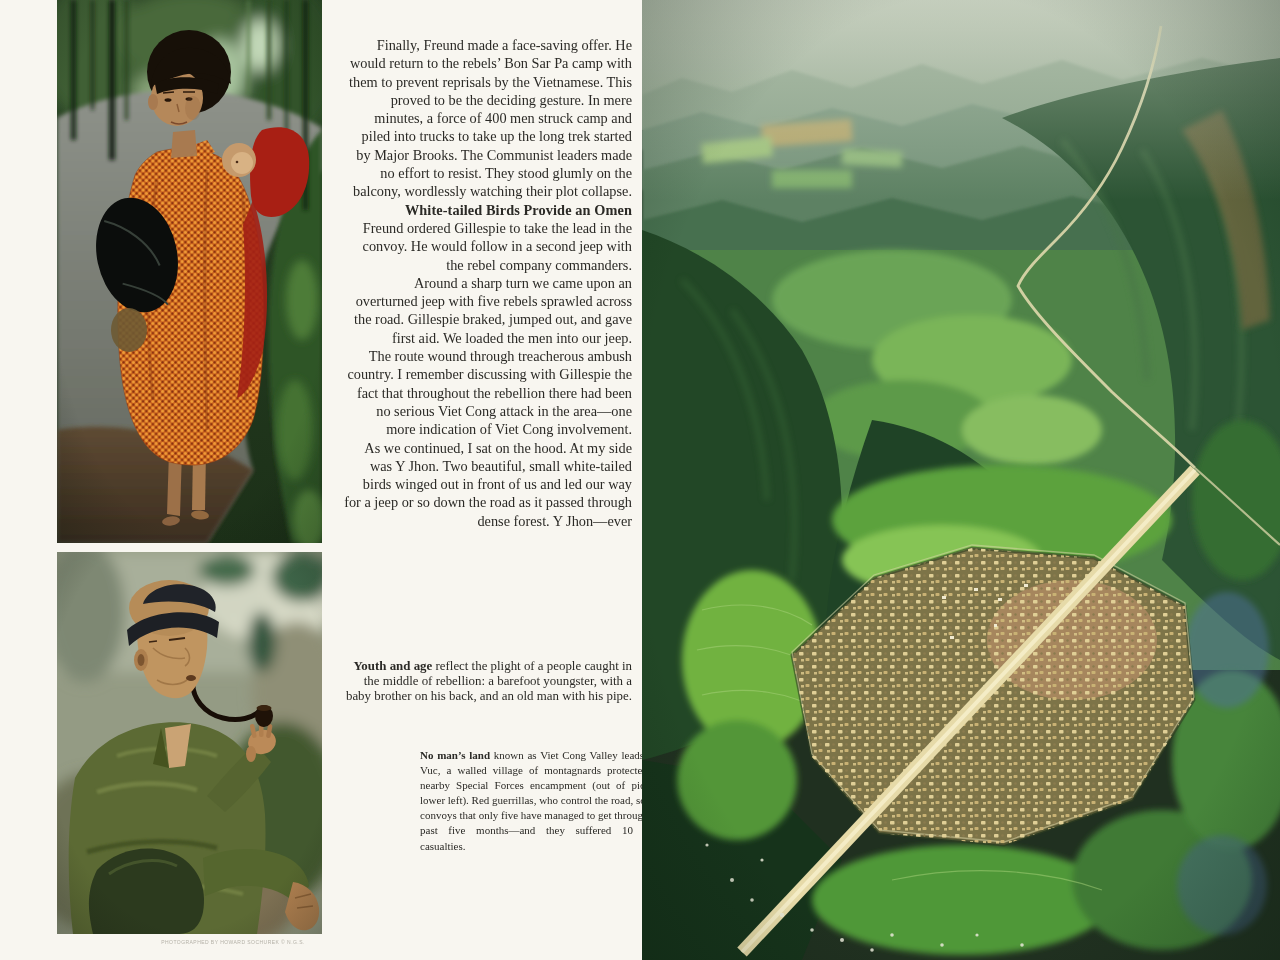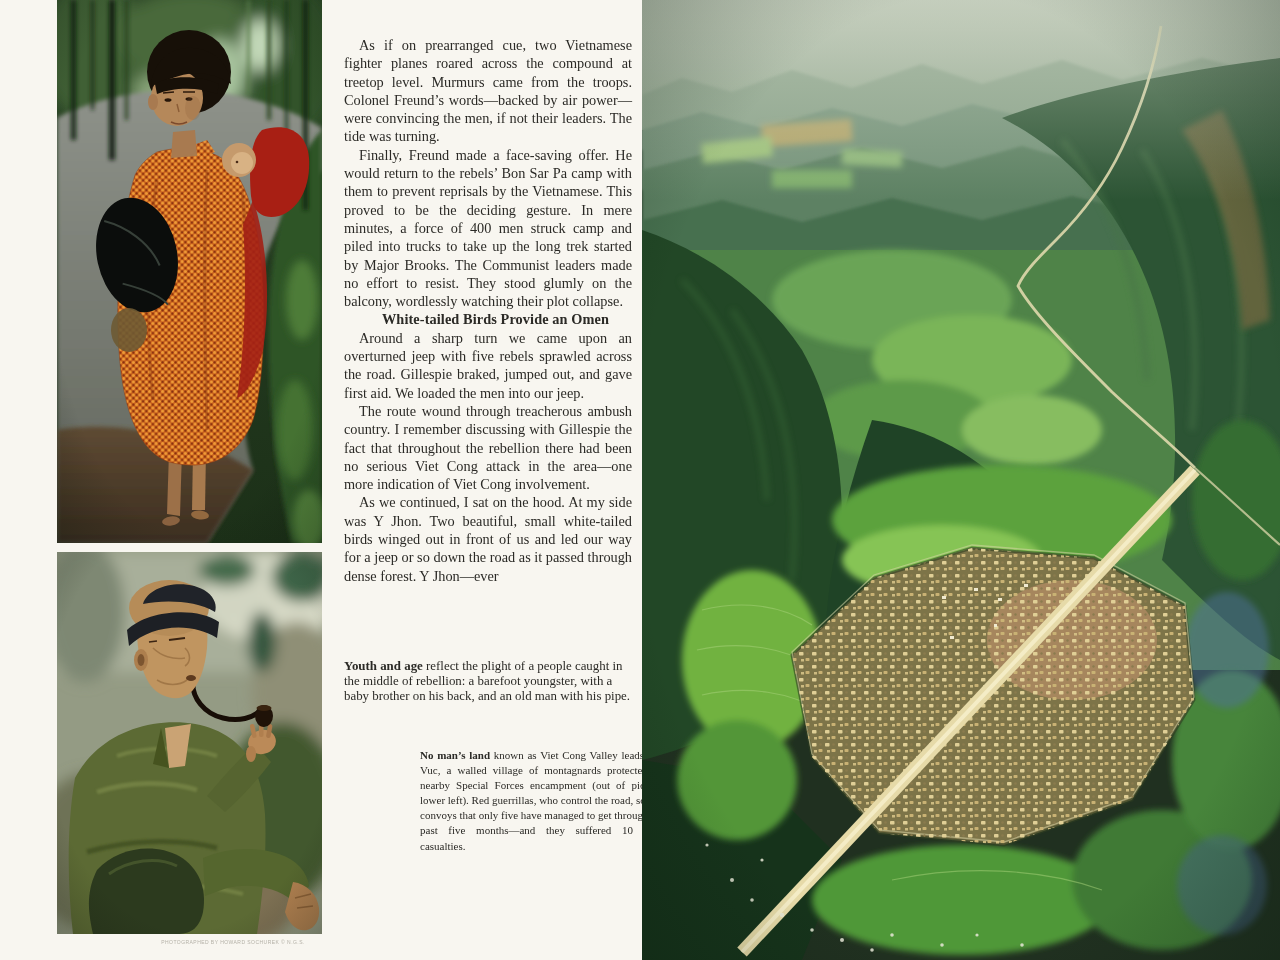--- a/index.html
+++ b/index.html
@@ -5,27 +5,27 @@
   html,body{margin:0;padding:0;}
   body{width:1280px;height:960px;background:#e9e7e0;font-family:"Liberation Serif",serif;}
   .page{position:relative;width:1280px;height:960px;background:#f8f6f0;overflow:hidden;}
   .photo-frame{position:absolute;overflow:hidden;background:#203020;}
   .photo-frame svg{display:block;width:100%;height:100%;}
   #photo-boy{left:57px;top:0;width:265px;height:543px;}
   #photo-oldman{left:57px;top:552px;width:265px;height:382px;}
   #photo-aerial{left:642px;top:0;width:638px;height:960px;}
   .article-column{position:absolute;left:344px;top:36px;width:288px;
      font-size:14.3px;line-height:18.3px;color:#2b2a26;text-align:justify;}
-  .article-column p{margin:0;text-indent:15px;}
+  .article-column p{margin:0;text-indent:15px;text-align:right;}
   .crosshead{margin:10px 0 8px;font-weight:700;text-align:center;text-indent:0;
      font-size:14.3px;letter-spacing:.1px;}
   .caption{position:absolute;color:#2b2a26;}
   .caption p{margin:0;}
   .caption .lead{font-weight:700;}
-  #caption-youth{left:344px;top:659px;width:288px;font-size:12.9px;line-height:14.9px;text-align:left;}
+  #caption-youth{left:344px;top:659px;width:288px;font-size:12.9px;line-height:14.9px;text-align:right;}
   #caption-nml{left:376px;top:748px;width:256px;font-size:11px;line-height:15.1px;text-align:justify;margin-left:44px;}
   #caption-nml p + p{text-indent:14px;}
   .page-number{position:absolute;left:57px;top:968px;font-size:13.5px;color:#84837b;}
   .credit-line{position:absolute;left:140px;top:939px;width:186px;text-align:center;
      font-family:"Liberation Sans",sans-serif;font-size:5px;letter-spacing:.45px;color:#b4b1a7;}
 </style>
 </head>
 <body>
 
 <div class="page">
@@ -208,23 +208,23 @@
         <path d="M238,346 L254,342 M240,356 L256,354" stroke="#8a5f36" stroke-width="1.4"></path>
       </g>
       <rect width="265" height="382" fill="url(#gVig2)"></rect>
     </svg>
   </figure>
 
   <div class="credit-line">PHOTOGRAPHED BY HOWARD SOCHUREK © N.G.S.</div>
   <div class="page-number">60</div>
 
   <div class="article-column">
-    <p>As if on prearranged cue, two Vietnamese fighter planes roared across the compound at treetop level. Murmurs came from the troops. Colonel Freund’s words—backed by air power—were convincing the men, if not their leaders. The tide was turning.</p>
     <p>Finally, Freund made a face-saving offer. He would return to the rebels’ Bon Sar Pa camp with them to prevent reprisals by the Vietnamese. This proved to be the deciding gesture. In mere minutes, a force of 400 men struck camp and piled into trucks to take up the long trek started by Major Brooks. The Communist leaders made no effort to resist. They stood glumly on the balcony, wordlessly watching their plot collapse.</p>
     <p class="crosshead">White-tailed Birds Provide an Omen</p>
+    <p>Freund ordered Gillespie to take the lead in the convoy. He would follow in a second jeep with the rebel company commanders.</p>
     <p>Around a sharp turn we came upon an overturned jeep with five rebels sprawled across the road. Gillespie braked, jumped out, and gave first aid. We loaded the men into our jeep.</p>
     <p>The route wound through treacherous ambush country. I remember discussing with Gillespie the fact that throughout the rebellion there had been no serious Viet Cong attack in the area—one more indication of Viet Cong involvement.</p>
     <p>As we continued, I sat on the hood. At my side was Y Jhon. Two beautiful, small white-tailed birds winged out in front of us and led our way for a jeep or so down the road as it passed through dense forest. Y Jhon—ever</p>
   </div>
 
   <div class="caption" id="caption-youth">
     <p><span class="lead">Youth and age</span><span> reflect the plight of a people caught in the middle of rebellion: a barefoot youngster, with a baby brother on his back, and an old man with his pipe.</span></p>
   </div>
 
   <div class="caption" id="caption-nml">

